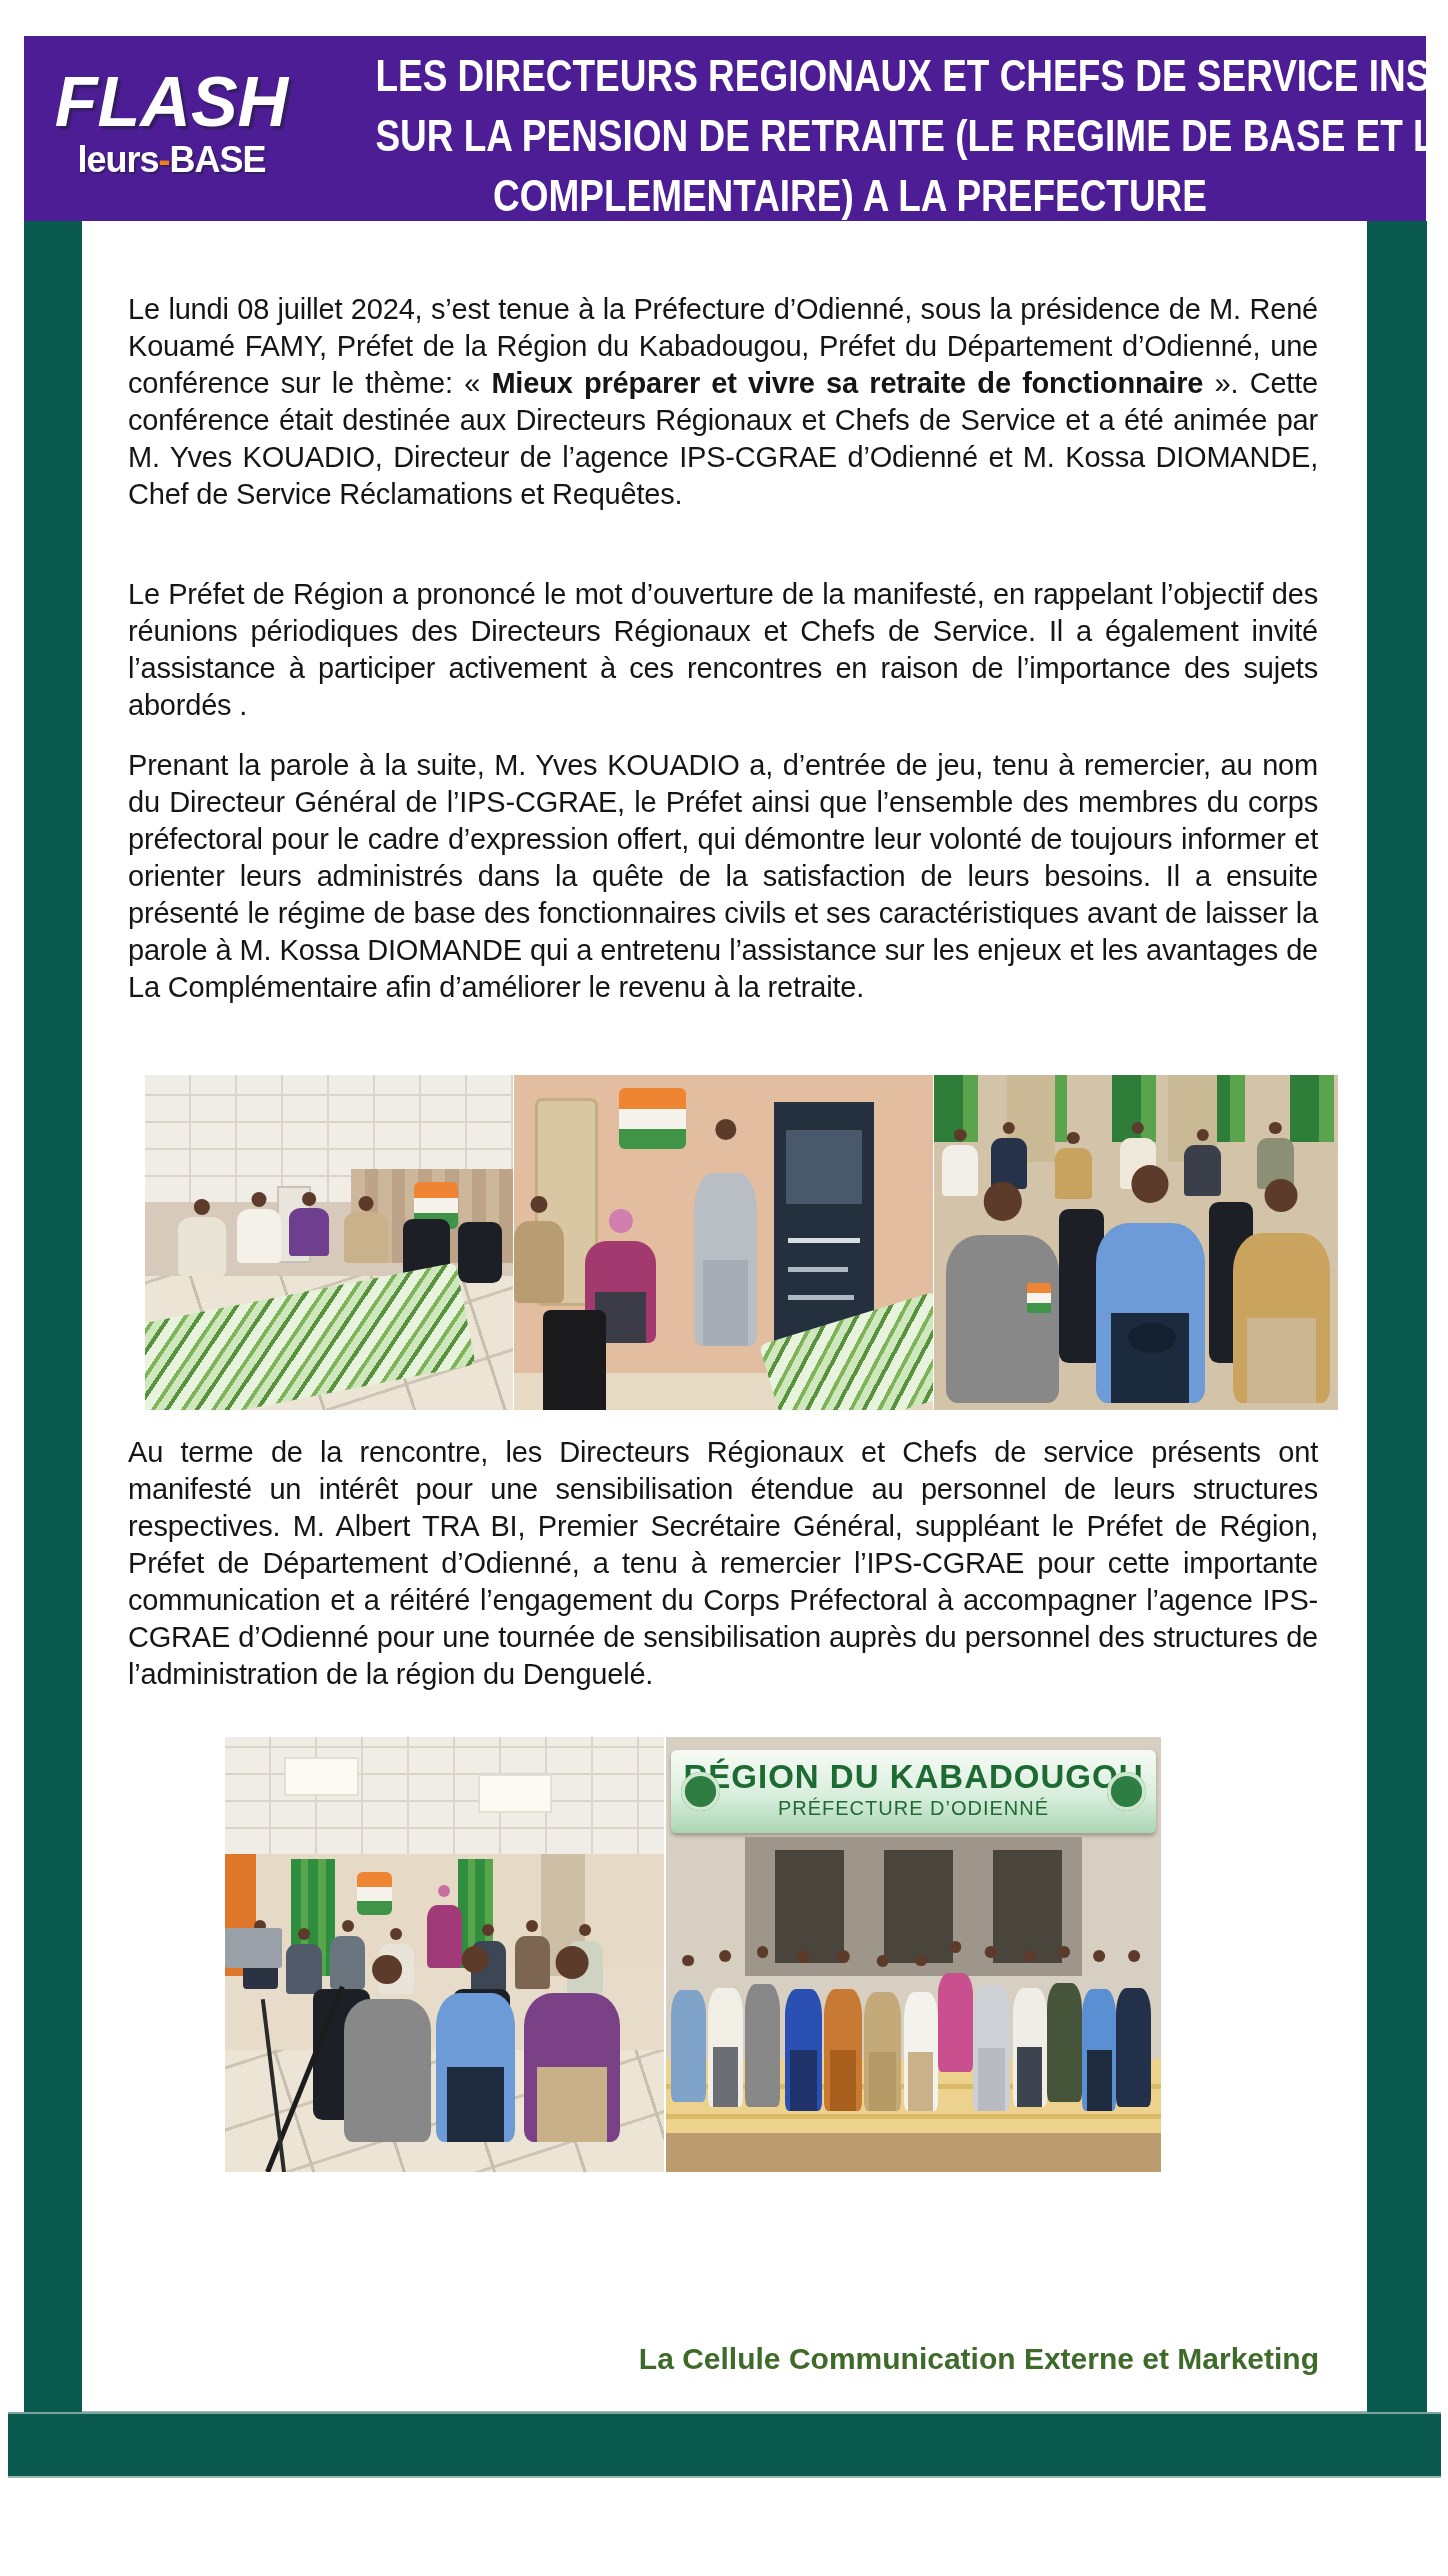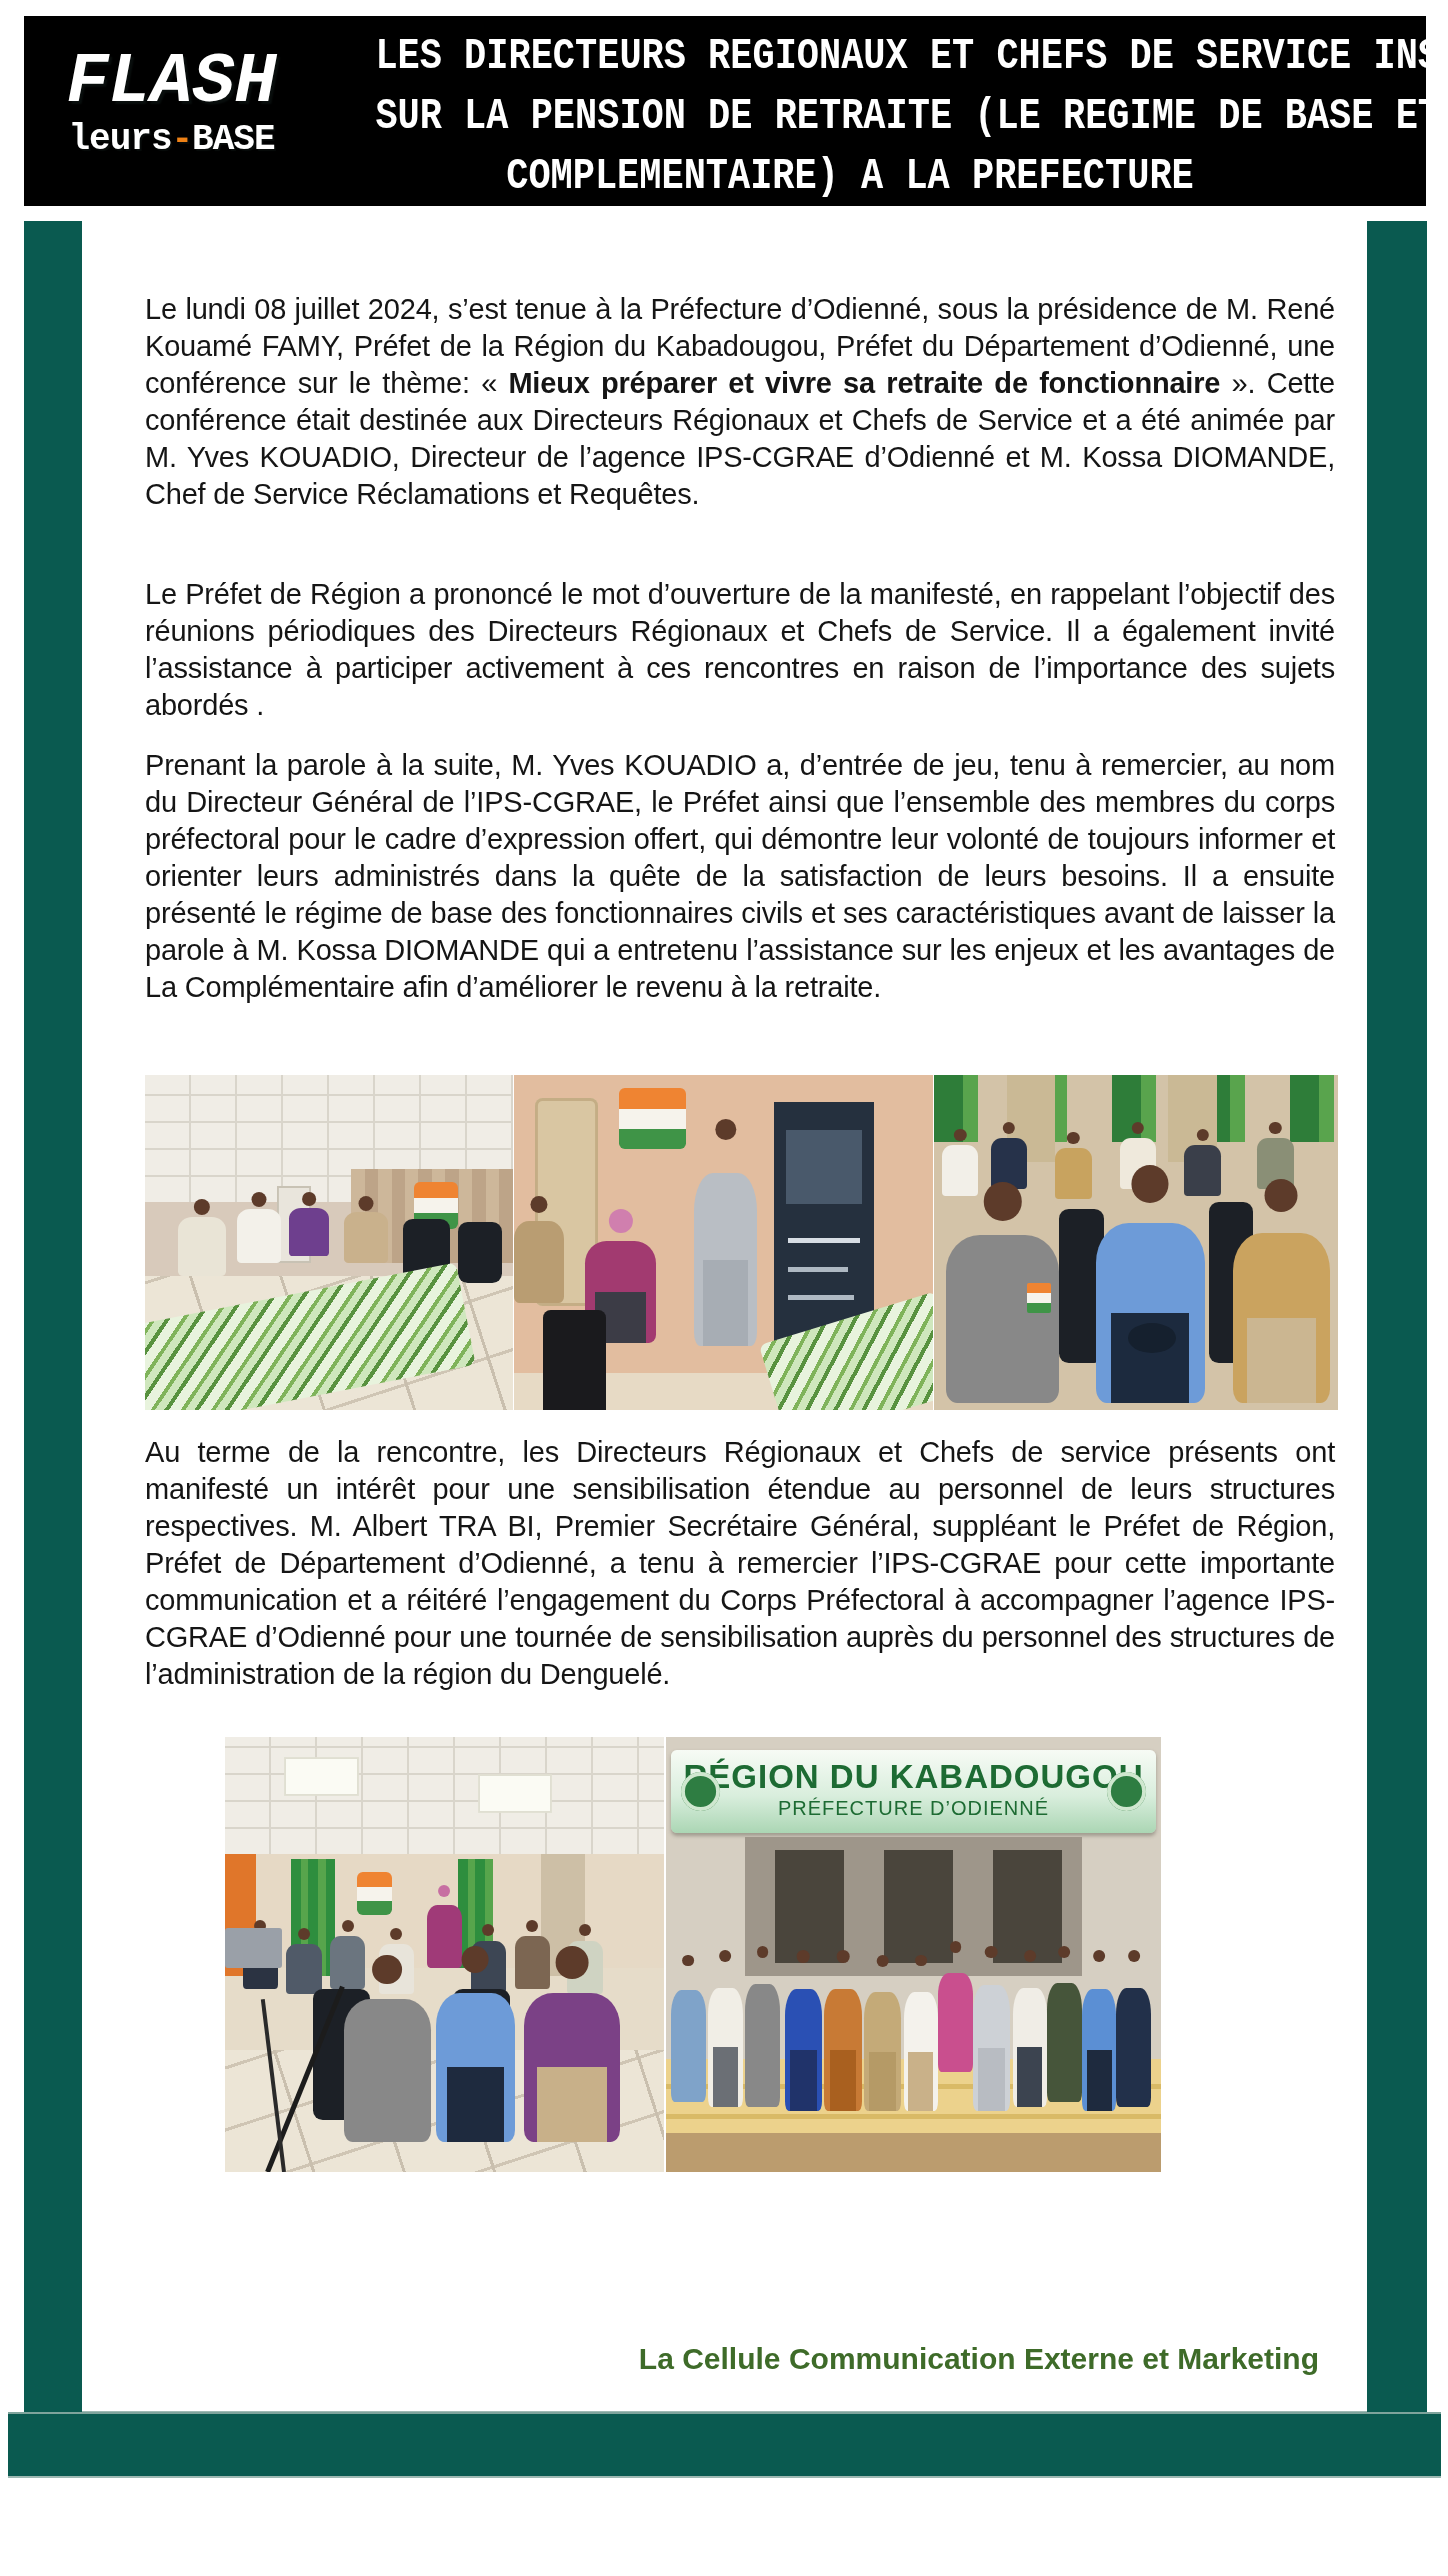--- a/index.html
+++ b/index.html
@@ -1,42 +1,42 @@
 <!DOCTYPE html>
 <html><head>
 <meta charset="utf-8">
 <style>
   html,body{margin:0;padding:0}
   body{
     width:1449px;height:2576px;position:relative;background:#ffffff;
     font-family:"Liberation Sans",sans-serif;overflow:hidden;
   }
   
-  .banner{position:absolute;left:24px;top:16px;width:1402px;height:190px;background:#000000;font-family:Liberation Mono, monospace;}
+  .banner{position:absolute;left:24px;top:36px;width:1402px;height:190px;background:#4c1d95;}
   .fold{position:absolute;left:24px;top:221px;width:272px;height:52px;background:#05463d;
         clip-path:polygon(0 0,100% 0,0 100%);}
   .strip{position:absolute;top:221px;height:2191px;background:#0a5a50;}
   .strip.left{left:24px;width:58px;}
   .strip.right{left:1367px;width:60px;}
   .bottom-bar{position:absolute;left:7.7px;top:2412px;width:1433px;height:66px;background:#0a5a50;
         box-sizing:border-box;border-top:2.9px solid #7fa49c;border-bottom:2.9px solid #9db8b2;}
   .content{position:absolute;left:82px;top:221px;width:1285px;height:2191px;background:#fff;
         border-bottom:1.9px solid #9fb9b3;box-sizing:border-box;}
   
   .logo{position:absolute;left:29px;top:29px;width:237px;text-align:center;color:#fff;}
   .logo-flash{font-size:70px;line-height:75px;font-weight:700;font-style:italic;letter-spacing:0;
         text-shadow:2.9px 2.9px 1.9px rgba(20,30,28,.45);}
   .logo-infos{font-size:36px;line-height:39px;font-weight:700;letter-spacing:-1px;
         text-shadow:1.9px 1.9px 1px rgba(20,30,28,.4);}
   .logo-dash{color:#ee8116;}
   .title{position:absolute;left:261px;top:9.7px;width:1130px;transform:scaleX(.84);
         transform-origin:50% 0;text-align:center;color:#ffffff;}
   .title-line{font-size:44px;line-height:60px;font-weight:700;white-space:nowrap;}
   
-  .para{position:absolute;left:63px;width:1190px;margin:0;font-size:29px;line-height:37px;
+  .para{position:absolute;left:46px;width:1190px;margin:0;font-size:29px;line-height:37px;
         color:#151515;text-align:justify;letter-spacing:-0.2px;}
   .para b{font-weight:700;}
   .footer-sign{position:absolute;left:46px;right:48px;text-align:right;font-size:30px;
         font-weight:700;color:#3e6b29;}
   
   .strip-photos{position:absolute;}
   .ph{position:absolute;top:0;height:100%;overflow:hidden;background:#d8cfc0;}
   .abs{position:absolute;}
   .ceil{background-color:#f0ede6;background-image:
         repeating-linear-gradient(0deg,transparent 0 25px,#d9d5cb 25px 27px),

